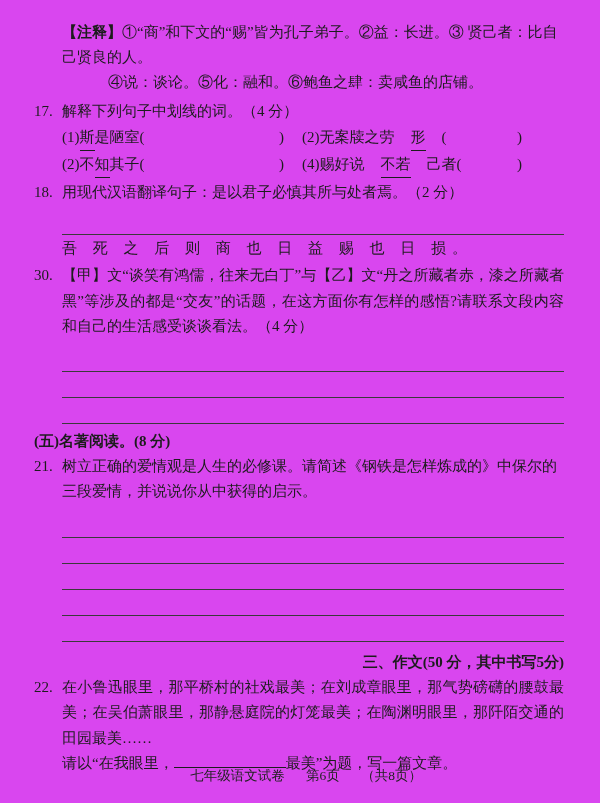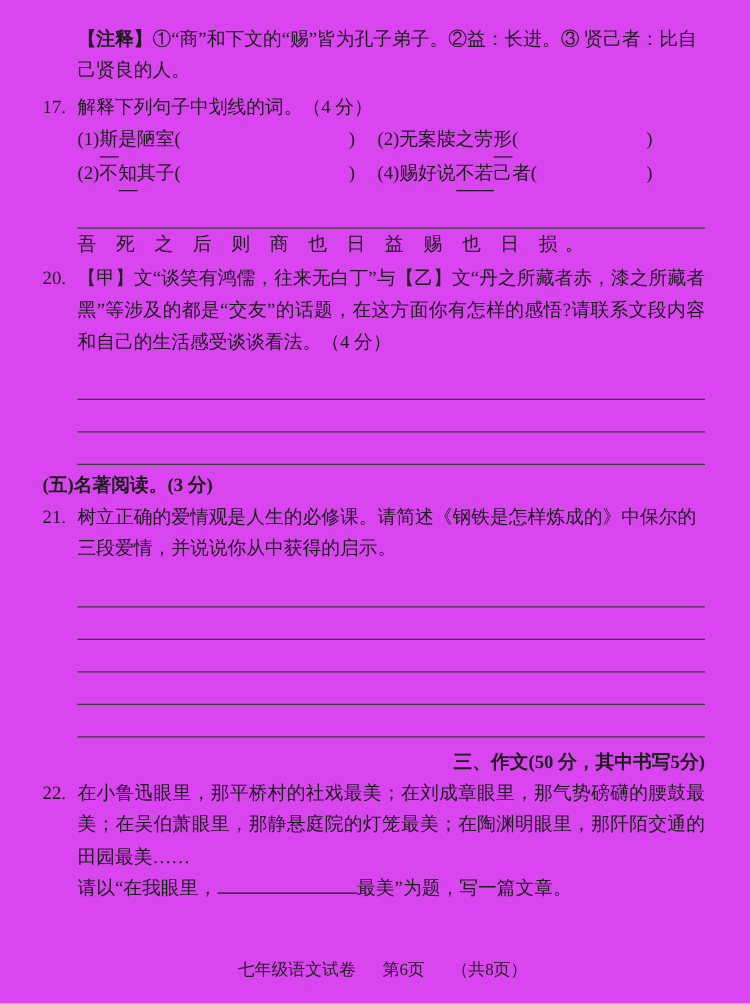--- a/index.html
+++ b/index.html
@@ -29,21 +29,21 @@
   
   .items {
     margin-left: 28px;
     display: grid;
     grid-template-columns: 222px 1fr;
     column-gap: 18px;
     line-height: 26px;
   }
   .item { display: flex; white-space: nowrap; }
   .item .close { margin-left: auto; }
-  .item.right { padding-right: 42px; }
+  .item.right { padding-right: 42px; gap: 16px; }
   .ul { border-bottom: 1.2px solid #1c1c1c; padding-bottom: 0px; }
   
   .ansline {
     height: 26px;
     margin-left: 28px;
     border-bottom: 1.5px solid #3a3a3a;
   }
   .ansline.first { height: 30px; }
   
   .sentence {
@@ -76,20 +76,21 @@
   }
   .footer span { margin: 0 9px; }
 </style>
 </head>
 <body>
 
 <div class="page">
 
   <div class="notes">
     <div class="note-l1"><span class="note-label">【注释】</span><span>①“商”和下文的“赐”皆为孔子弟子。②益：长进。③ 贤己者：比自己贤良的人。</span></div>
+    <div class="note-l2">④说：谈论。⑤化：融和。⑥鲍鱼之肆：卖咸鱼的店铺。</div>
   </div>
 
   <div class="q gap4">
     <span class="num">17.</span>
     <span class="body">解释下列句子中划线的词。（4 分）</span>
   </div>
   <div class="items">
     <div class="item">
       <span>(1)</span>
         <span class="ul">斯</span>
@@ -109,33 +110,37 @@
       <span class="close">)</span>
     </div>
     <div class="item right">
       <span>(4)赐好说</span>
         <span class="ul">不若</span>
         <span>己者(</span>
       <span class="close">)</span>
     </div>
   </div>
 
+  <div class="q gap2">
+    <span class="num">18.</span>
+    <span class="body">用现代汉语翻译句子：是以君子必慎其所与处者焉。（2 分）</span>
+  </div>
   <div class="ansline first"></div>
 
   <div class="sentence">吾 死 之 后 则 商 也 日 益 赐 也 日 损。</div>
 
   <div class="q q20 gap2">
-    <span class="num">20.</span>
+    <span class="num">30.</span>
     <span class="body">【甲】文“谈笑有鸿儒，往来无白丁”与【乙】文“丹之所藏者赤，漆之所藏者黑”等涉及的都是“交友”的话题，在这方面你有怎样的感悟?请联系文段内容和自己的生活感受谈谈看法。（4 分）</span>
   </div>
   <div class="ansline" style="margin-top:6px;"></div>
   <div class="ansline"></div>
   <div class="ansline"></div>
 
-  <div class="section">(五)名著阅读。(3 分)</div>
+  <div class="section">(五)名著阅读。(8 分)</div>
 
   <div class="q">
     <span class="num">21.</span>
     <span class="body">树立正确的爱情观是人生的必修课。请简述《钢铁是怎样炼成的》中保尔的三段爱情，并说说你从中获得的启示。</span>
   </div>
   <div class="ansline" style="margin-top:8px;"></div>
   <div class="ansline"></div>
   <div class="ansline"></div>
   <div class="ansline"></div>
   <div class="ansline"></div>

